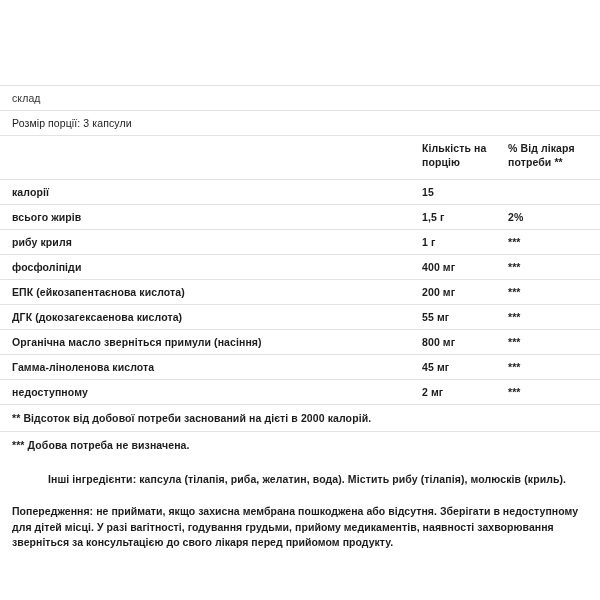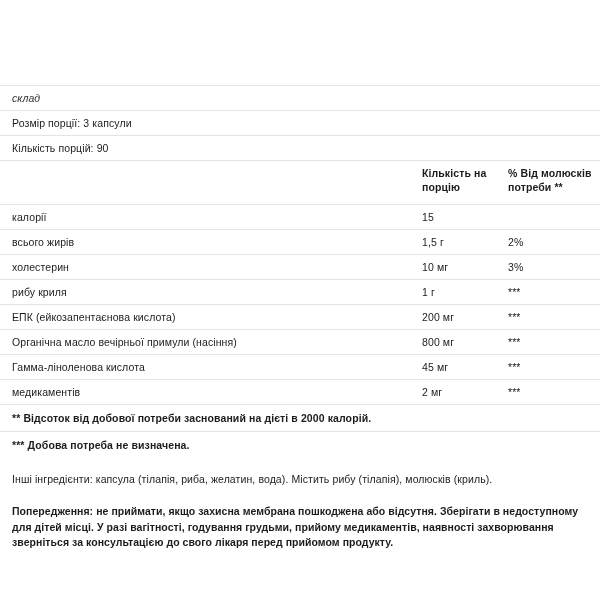--- a/index.html
+++ b/index.html
@@ -31,33 +31,32 @@
     margin-top: 85px;
   }
   .facts-table tr {
     border-top: 1px solid #e3e3e3;
   }
   .facts-table td {
     padding: 5px 0 5px 0;
     vertical-align: top;
     font-size: 10.5px;
     line-height: 14px;
-    font-weight: 400;
+    font-weight: 700;
     color: #1c1c1c;
     letter-spacing: 0.1px;
   }
   .col-name   { width: 422px; padding-left: 12px !important; box-sizing: border-box; }
   .col-amount { width: 86px; }
   .col-dv     { width: 92px; }
 
   
   .row-title td {
     font-weight: 400;
     color: #333333;
-    font-style: italic;
   }
 
   .row-serving td,
   .row-count td {
     font-weight: 400;
   }
 
   
   .row-colheads td {
     padding-bottom: 10px;
@@ -78,23 +77,24 @@
   
   .below {
     padding: 0 12px;
     box-sizing: border-box;
     width: 600px;
   }
   .other-ingredients {
     margin-top: 14px;
     font-size: 10.5px;
     line-height: 15px;
-    font-weight: 400;
+    font-weight: 700;
     color: #1c1c1c;
     letter-spacing: 0.1px;
+    margin-left: 36px;
   }
   .warning {
     margin-top: 17px;
     font-size: 10.5px;
     line-height: 15.5px;
     font-weight: 700;
     color: #1c1c1c;
     letter-spacing: 0.05px;
   }
 </style>
@@ -111,69 +111,69 @@
         <td class="col-amount spacer-cell"></td>
         <td class="col-dv spacer-cell"></td>
       </tr>
 
       <tr class="row-serving">
         <td class="col-name">Розмір порції: 3 капсули</td>
         <td class="col-amount spacer-cell"></td>
         <td class="col-dv spacer-cell"></td>
       </tr>
 
-      <tr class="row-count">
-        <td class="col-name">Кількість порцій: 90</td>
-        <td class="col-amount spacer-cell"></td>
-        <td class="col-dv spacer-cell"></td>
-      </tr>
 
       <tr class="row-colheads">
         <td class="col-name"></td>
         <td class="col-amount">Кількість на порцію</td>
-        <td class="col-dv">% Від молюсків потреби **</td>
+        <td class="col-dv">% Від лікаря потреби **</td>
       </tr>
 
       <tr class="row-nutrient">
         <td class="col-name">калорії</td>
         <td class="col-amount">15</td>
         <td class="col-dv"></td>
       </tr>
         <tr class="row-nutrient">
         <td class="col-name">всього жирів</td>
         <td class="col-amount">1,5 г</td>
         <td class="col-dv">2%</td>
       </tr>
         <tr class="row-nutrient">
-        <td class="col-name">холестерин</td>
-        <td class="col-amount">10 мг</td>
-        <td class="col-dv">3%</td>
+        <td class="col-name">рибу криля</td>
+        <td class="col-amount">1 г</td>
+        <td class="col-dv">***</td>
       </tr>
         <tr class="row-nutrient">
-        <td class="col-name">рибу криля</td>
-        <td class="col-amount">1 г</td>
+        <td class="col-name">фосфоліпіди</td>
+        <td class="col-amount">400 мг</td>
         <td class="col-dv">***</td>
       </tr>
         <tr class="row-nutrient">
         <td class="col-name">ЕПК (ейкозапентаєнова кислота)</td>
         <td class="col-amount">200 мг</td>
         <td class="col-dv">***</td>
       </tr>
         <tr class="row-nutrient">
-        <td class="col-name">Органічна масло вечірньої примули (насіння)</td>
+        <td class="col-name">ДГК (докозагексаенова кислота)</td>
+        <td class="col-amount">55 мг</td>
+        <td class="col-dv">***</td>
+      </tr>
+        <tr class="row-nutrient">
+        <td class="col-name">Органічна масло зверніться примули (насіння)</td>
         <td class="col-amount">800 мг</td>
         <td class="col-dv">***</td>
       </tr>
         <tr class="row-nutrient">
         <td class="col-name">Гамма-ліноленова кислота</td>
         <td class="col-amount">45 мг</td>
         <td class="col-dv">***</td>
       </tr>
         <tr class="row-nutrient">
-        <td class="col-name">медикаментів</td>
+        <td class="col-name">недоступному</td>
         <td class="col-amount">2 мг</td>
         <td class="col-dv">***</td>
       </tr>
 
       <tr class="row-footnote">
         <td class="col-name" colspan="3">** Відсоток від добової потреби заснований на дієті в 2000 калорій.</td>
       </tr>
 
       <tr class="row-footnote">
         <td class="col-name" colspan="3">*** Добова потреба не визначена.</td>

